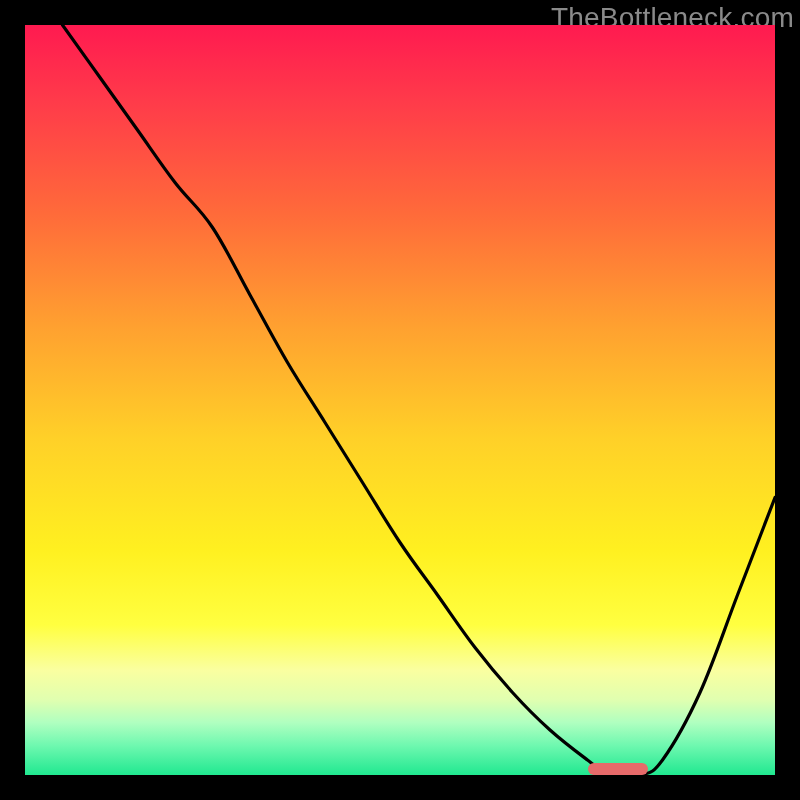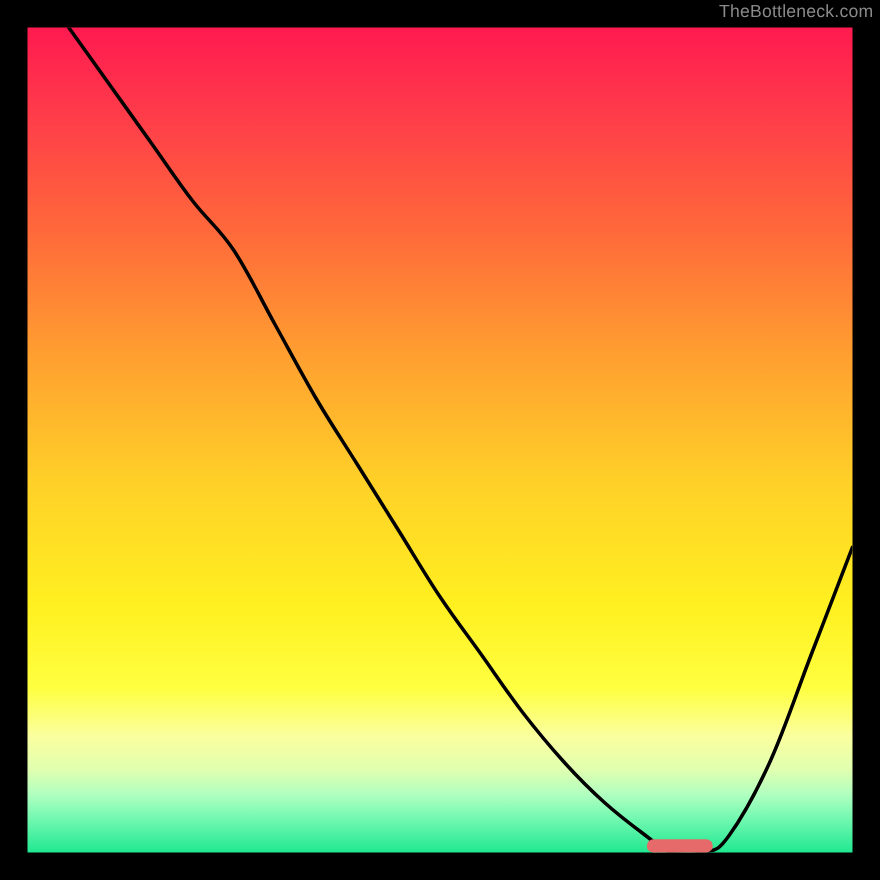--- a/index.html
+++ b/index.html
@@ -37,21 +37,21 @@
       #b0ffc0 93%,
       #70f8b0 96%,
       #20e890 100%
     );
   }
   .watermark {
     position: absolute;
     top: 2px;
     right: 6px;
     font-family: Arial, Helvetica, sans-serif;
-    font-size: 16px;
+    font-size: 28px;
     color: #8a8a8a;
     letter-spacing: 0.2px;
     user-select: none;
   }
   svg.curve {
     position: absolute;
     left: 0;
     top: 0;
     width: 750px;
     height: 750px;

